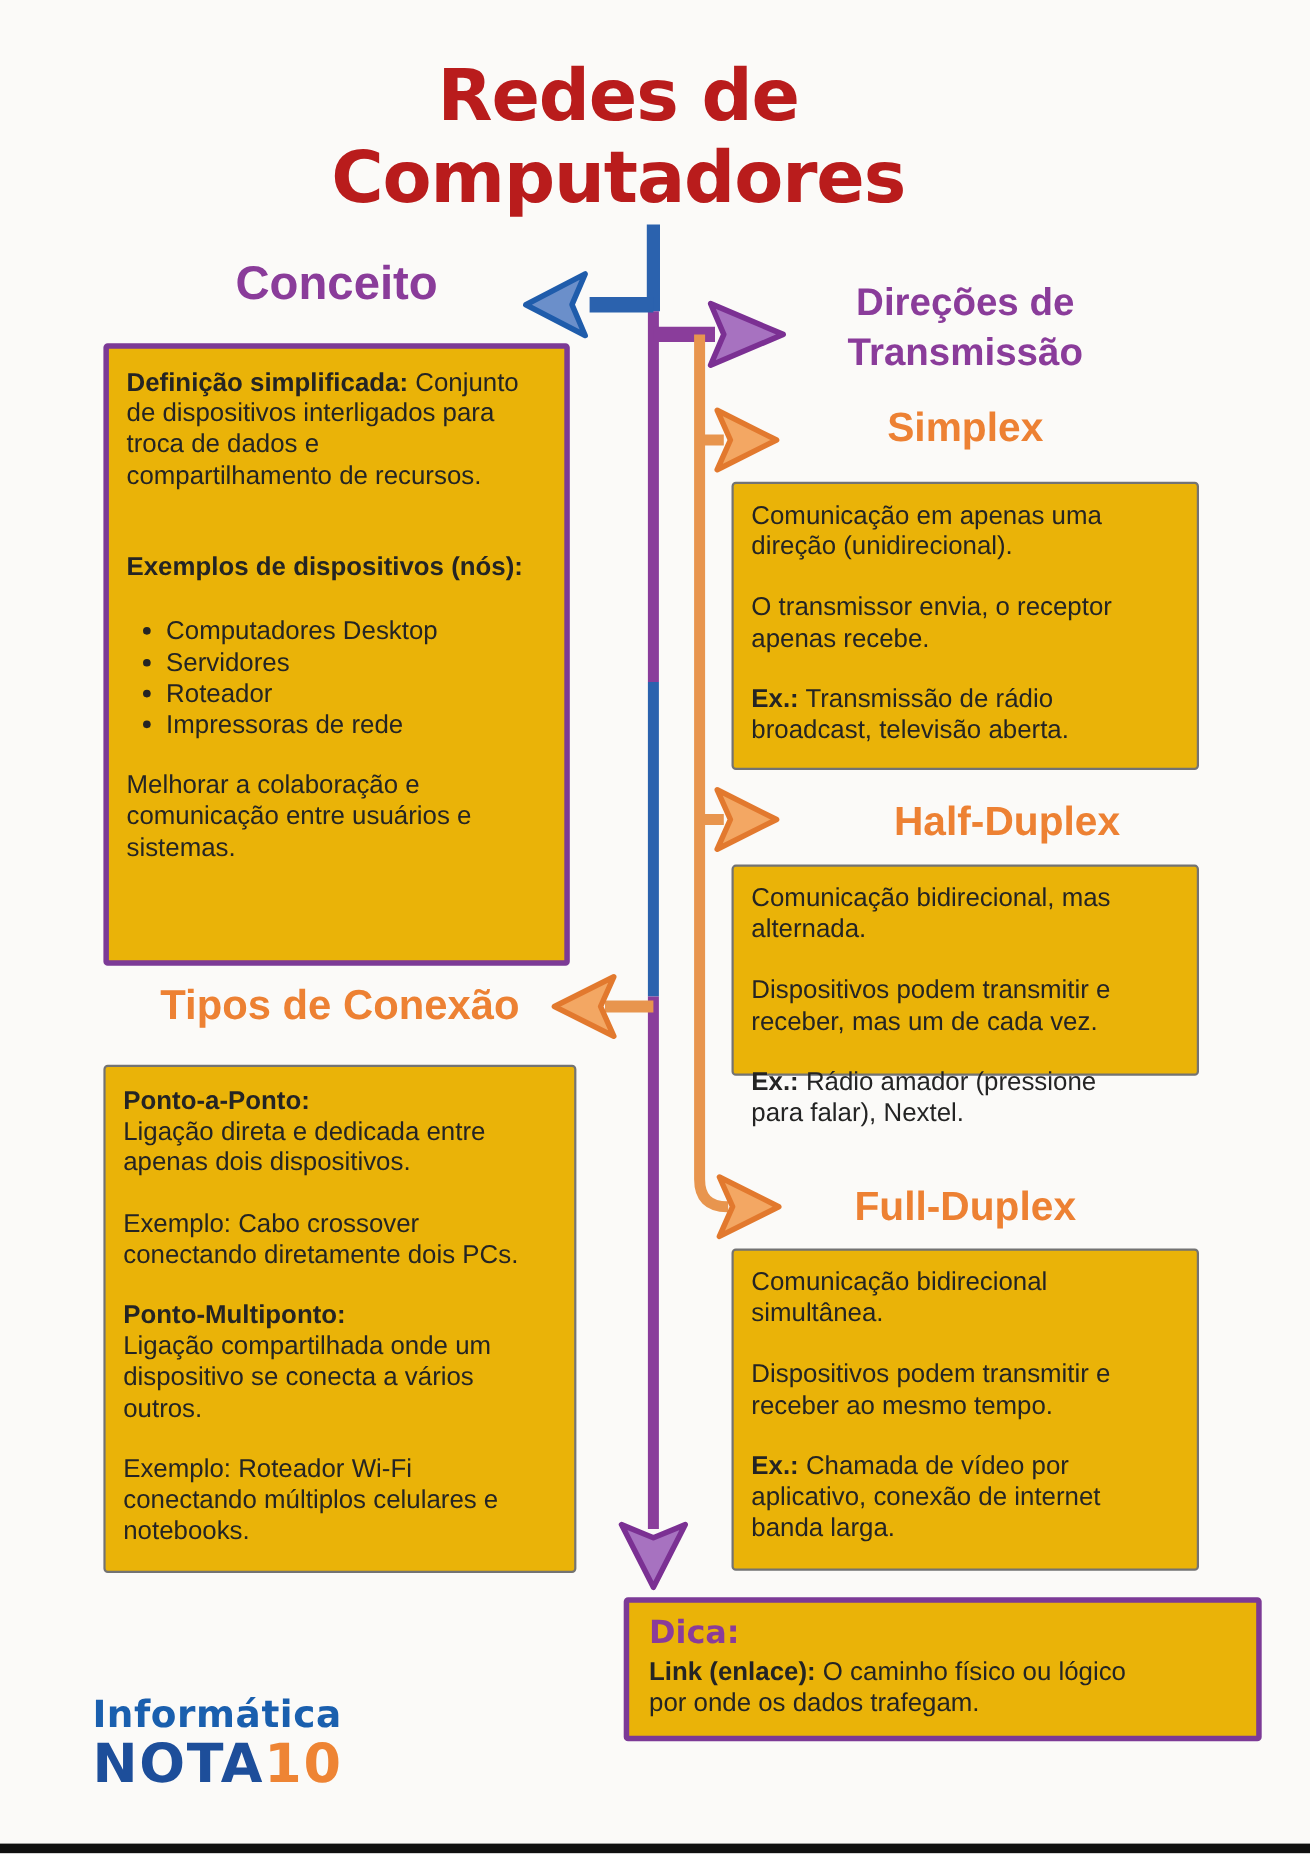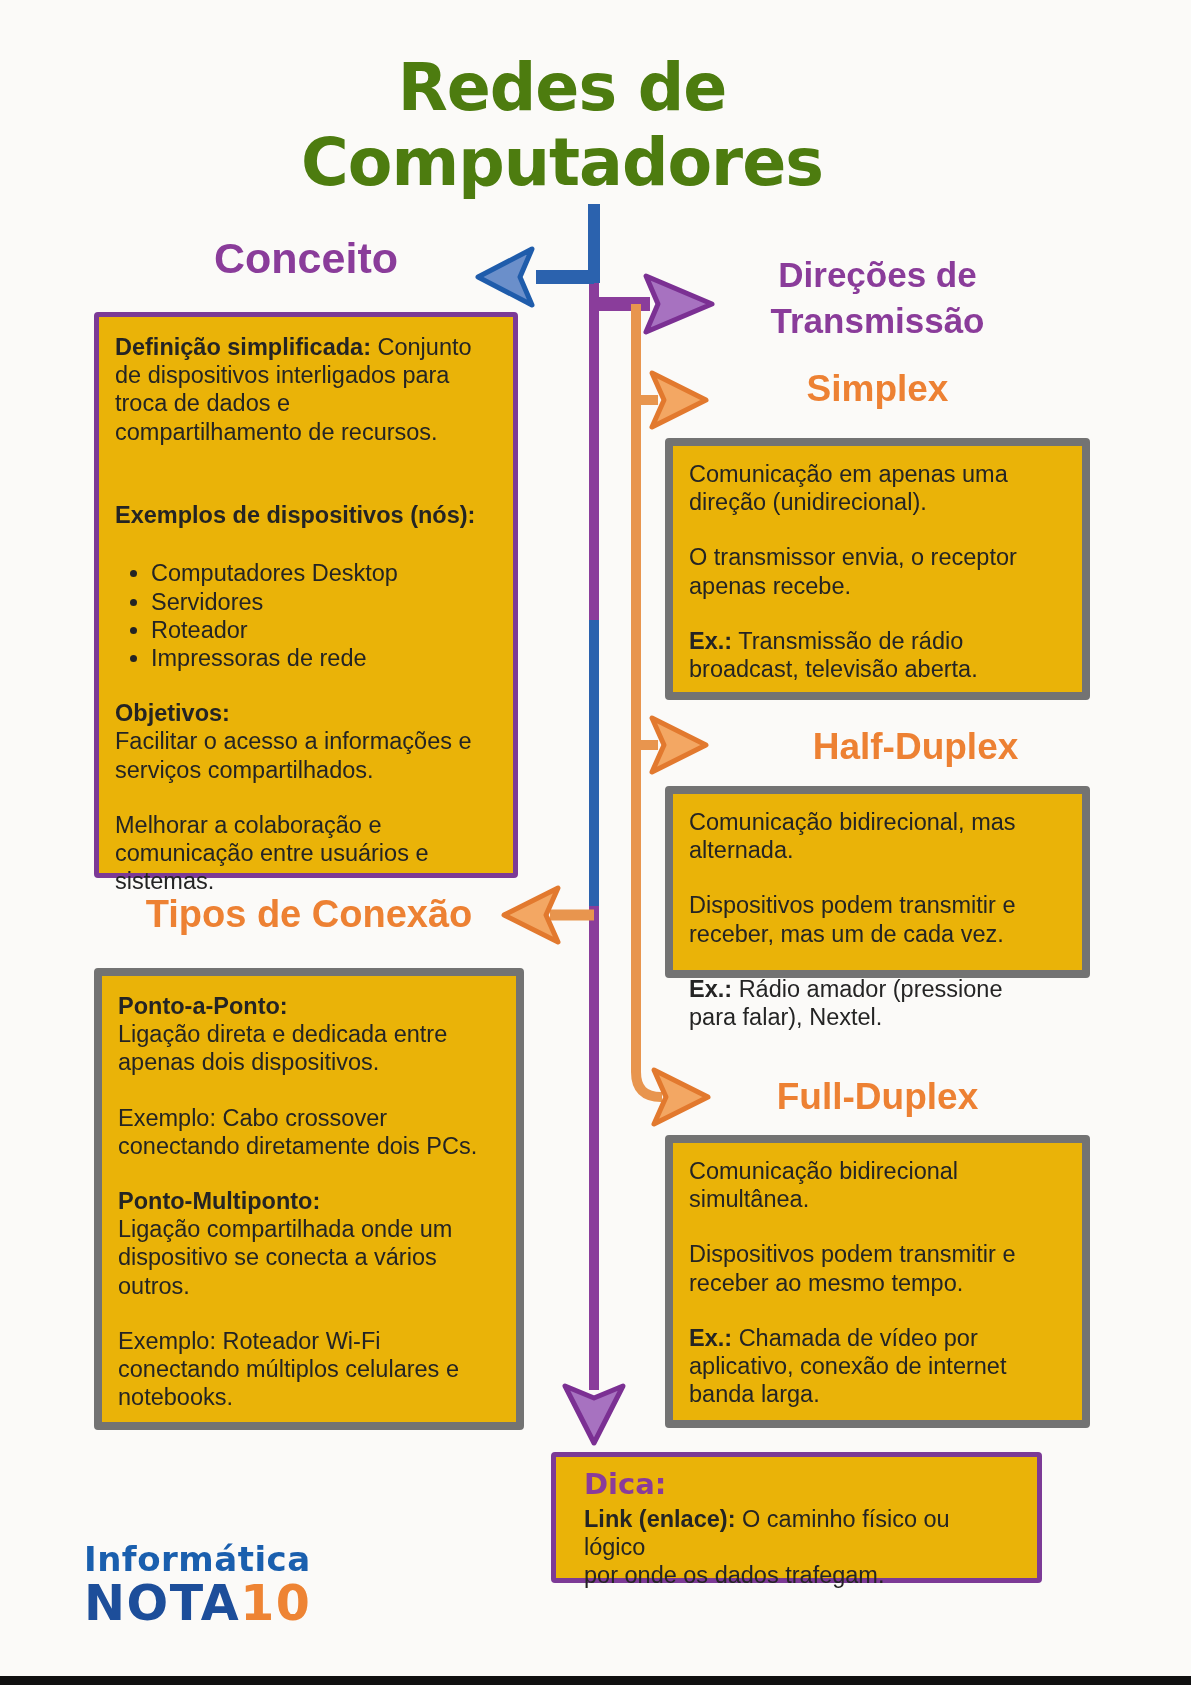--- a/index.html
+++ b/index.html
@@ -6,43 +6,43 @@
   .page{
     position:relative; width:1191px; height:1685px; margin:0 auto;
     background:#fbfaf8; overflow:hidden;
     font-family:"Liberation Sans", sans-serif; color:#242424;
   }
   .abs{position:absolute;}
   .hd{font-family:Liberation Sans, sans-serif; font-weight:bold; text-align:center; white-space:pre-line;}
   .title{
     top:50px; left:0; width:1124px; text-align:center;
     font-family:"DejaVu Sans", sans-serif; font-weight:bold;
-    font-size:65px; line-height:1.16; color:#4d7c0f; letter-spacing:-1px; z-index:3;
+    font-size:65px; line-height:1.16; color:#b91c1c; letter-spacing:-1px; z-index:3;
   }
   .title-inner{width:780px; margin:0 auto;}
   .purple-h{color:#8a3c9a;}
   .orange-h{color:#ed8133;}
   .box{
     position:absolute; background:#eab308; border-radius:4px; z-index:2;
     box-sizing:border-box; font-size:23.5px; line-height:28.2px;
   }
   .box.purple{border:5px solid #7c3a96;}
-  .box.orange{border:8px solid #737373;}
+  .box.orange{border:2px solid #737373;}
   .box p{margin:0 0 27px 0; white-space:pre-line;}
   .box p:last-child{margin-bottom:0;}
   .box b{font-weight:bold;}
   .box b.blk{display:block;}
   .box ul{margin:2px 0 0 0; padding-left:36px; list-style:disc;}
   .box li{margin:0; padding:0;}
   .conceito-box{left:94px; top:312px; width:424px; height:566px; padding:16px 16px;}
   .simplex-box{left:665px; top:438px; width:425px; height:262px; padding:14px 16px;}
   .half-box{left:665px; top:786px; width:425px; height:192px; padding:14px 16px;}
   .full-box{left:665px; top:1135px; width:425px; height:293px; padding:14px 16px;}
   .tipos-box{left:94px; top:968px; width:430px; height:462px; padding:16px 16px;}
-  .dica-box{left:551px; top:1452px; width:491px; height:131px; padding:10px 28px;}
+  .dica-box{left:567px; top:1452px; width:580px; height:131px; padding:10px 18px;}
   .dica-title{font-family:"DejaVu Sans", sans-serif; font-weight:bold; font-size:29px; line-height:34px;
     color:#8a3c9a; margin-bottom:4px; white-space:nowrap;}
   .h-conceito{top:234px; left:94px; width:424px; font-size:43px; z-index:3;}
   .h-direcoes{top:252px; left:665px; width:425px; font-size:35px; line-height:1.3; z-index:3;}
   .h-simplex{top:368px; left:665px; width:425px; font-size:37px; z-index:3;}
   .h-half{top:726px; left:703px; width:425px; font-size:37px; z-index:3; white-space:nowrap;}
   .h-full{top:1076px; left:665px; width:425px; font-size:37px; z-index:3; white-space:nowrap;}
   .h-tipos{top:893px; left:94px; width:430px; font-size:38px; z-index:3; white-space:nowrap;}
   .logo{left:84px; top:1542px; z-index:3; font-family:"DejaVu Sans", sans-serif; font-weight:bold; line-height:1;}
   .logo-l1{font-size:34px; color:#1a5fae; letter-spacing:0.5px;}
@@ -94,22 +94,20 @@
 compartilhamento de recursos.</span></p>
     <p>
       <b class="blk">Exemplos de dispositivos (nós):</b>
     </p>
     <ul style="margin-top:-25px; margin-bottom:27px;">
       <li>Computadores Desktop</li>
       <li>Servidores</li>
       <li>Roteador</li>
       <li>Impressoras de rede</li>
     </ul>
-    <p><b class="blk">Objetivos:</b><span>Facilitar o acesso a informações e
-serviços compartilhados.</span></p>
     <p><span>Melhorar a colaboração e
 comunicação entre usuários e
 sistemas.</span></p>
   </div>
 
   <div class="abs hd purple-h h-direcoes">Direções de
 Transmissão</div>
 
   <div class="abs hd orange-h h-simplex">Simplex</div>
   <div class="box orange simplex-box">

